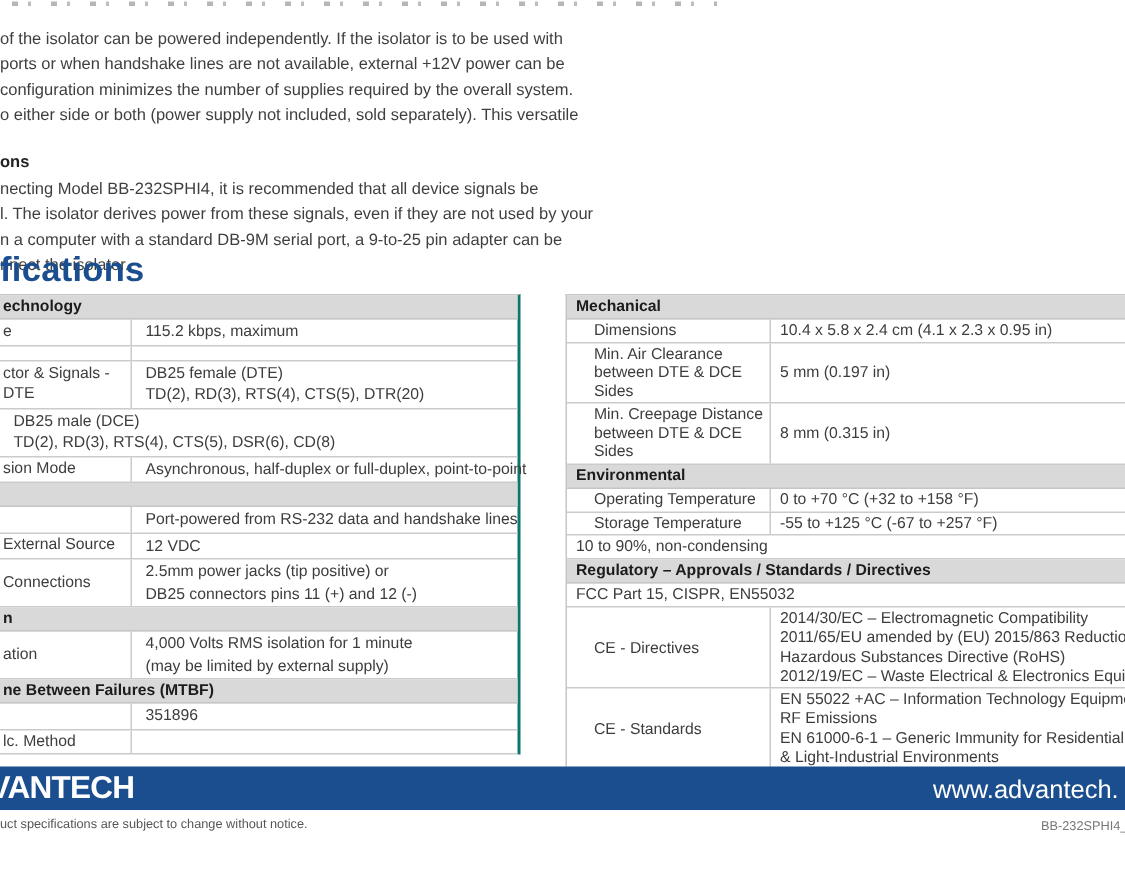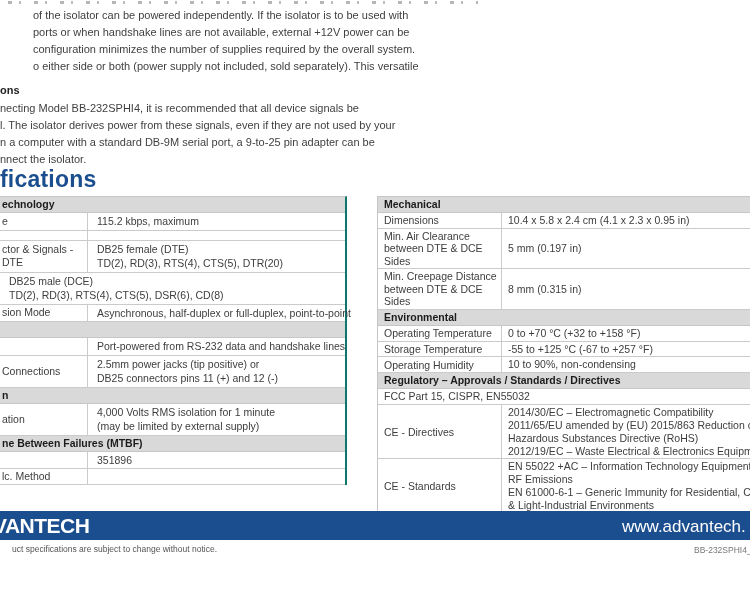--- a/index.html
+++ b/index.html
@@ -13,22 +13,22 @@
   }
   
   .top-clip{
     position:absolute;top:1px;left:8px;width:470px;height:3px;
     background:repeating-linear-gradient(90deg,#8f8f8f 0 4px,transparent 4px 11px,#9a9a9a 11px 13px,transparent 13px 26px);
     opacity:.65;
   }
   
   .para{position:absolute;left:0;font-size:11px;line-height:17px;color:#3f3f3f;}
   .para .pline{white-space:nowrap;}
-  #intro{top:7px;padding-left:33px;}
-  #connections{top:83px;}
+  #intro{top:18px;}
+  #connections{top:101px;}
   .para-heading{font-weight:700;color:#222;font-size:11px;line-height:15px;margin-bottom:2px;}
   
   .section-heading{
     position:absolute;top:166px;left:0;
     font-size:23px;font-weight:700;letter-spacing:.2px;
   }
   
   .spec-table{
     position:absolute;top:196px;
     font-size:10.5px;color:#3d3d3d;
@@ -46,21 +46,21 @@
   }
   #spec-right .t-band{padding-left:6px;}
   .trow{display:flex;align-items:center;border-bottom:1px solid #cbcbcb;}
   .trow-empty{height:9px;}
   .tlabel{
     flex:none;align-self:stretch;display:flex;align-items:center;
     border-right:1px solid #cbcbcb;
     min-width:0;
   }
   #spec-left .tlabel{width:81px;padding:1px 4px 1px 2px;line-height:13px;}
-  #spec-right .tlabel{width:113px;padding:1px 4px 1px 6px;line-height:12.5px;}
+  #spec-right .tlabel{width:113px;padding:1px 4px 1px 6px;line-height:12.5px;margin-left:12px;}
   .tvalue{flex:1;min-width:0;padding:1px 0 1px 9px;}
   #spec-right .tvalue{padding-left:6px;}
   .vline{white-space:nowrap;}
   #spec-left .vline{line-height:14.5px;}
   #spec-right .vline{line-height:12.8px;}
   .tfull{border-bottom:1px solid #cbcbcb;padding:1px 0 1px 6px;line-height:13px;}
   
   .footer-bar{
     position:absolute;left:0;top:511px;width:750px;height:29px;
   }
@@ -69,21 +69,21 @@
     color:#ffffff;font-size:21px;font-weight:800;letter-spacing:-.5px;
     line-height:21px;
   }
   .website{
     position:absolute;left:622px;top:517px;
     color:#ffffff;font-size:17px;font-weight:400;
     white-space:nowrap;
   }
   .disclaimer{
     position:absolute;left:0;top:544px;
-    font-size:8.5px;color:#555;white-space:nowrap;margin-left:12px;
+    font-size:8.5px;color:#555;white-space:nowrap;
   }
   .doc-code{
     position:absolute;left:694px;top:545px;
     font-size:8.5px;color:#777;white-space:nowrap;
   }
 </style>
 </head>
 <body>
 
 <div class="top-clip"></div>
@@ -139,20 +139,26 @@
       </div>
     </div>
     <div class="t-band"></div>
     <div class="trow">
       <div class="tlabel"></div>
       <div class="tvalue">
         <div class="vline">Port-powered from RS-232 data and handshake lines</div>
       </div>
     </div>
     <div class="trow">
+      <div class="tlabel">External Source</div>
+      <div class="tvalue">
+        <div class="vline">12 VDC</div>
+      </div>
+    </div>
+    <div class="trow">
       <div class="tlabel">Connections</div>
       <div class="tvalue">
         <div class="vline">2.5mm power jacks (tip positive) or</div>
         <div class="vline">DB25 connectors pins 11 (+) and 12 (-)</div>
       </div>
     </div>
     <div class="t-band">n</div>
     <div class="trow">
       <div class="tlabel">ation</div>
       <div class="tvalue">
@@ -199,21 +205,20 @@
         <div class="vline">0 to +70 °C  (+32 to +158 °F)</div>
       </div>
     </div>
     <div class="trow">
       <div class="tlabel">Storage Temperature</div>
       <div class="tvalue">
         <div class="vline">-55 to +125 °C  (-67 to +257 °F)</div>
       </div>
     </div>
     <div class="trow">
-      <div class="tlabel">Operating Humidity</div>
       <div class="tvalue">
         <div class="vline">10 to 90%, non-condensing</div>
       </div>
     </div>
     <div class="t-band">Regulatory – Approvals / Standards / Directives</div>
     <div class="tfull">FCC Part 15, CISPR, EN55032</div>
     <div class="trow">
       <div class="tlabel">CE - Directives</div>
       <div class="tvalue">
         <div class="vline">2014/30/EC – Electromagnetic Compatibility</div>

